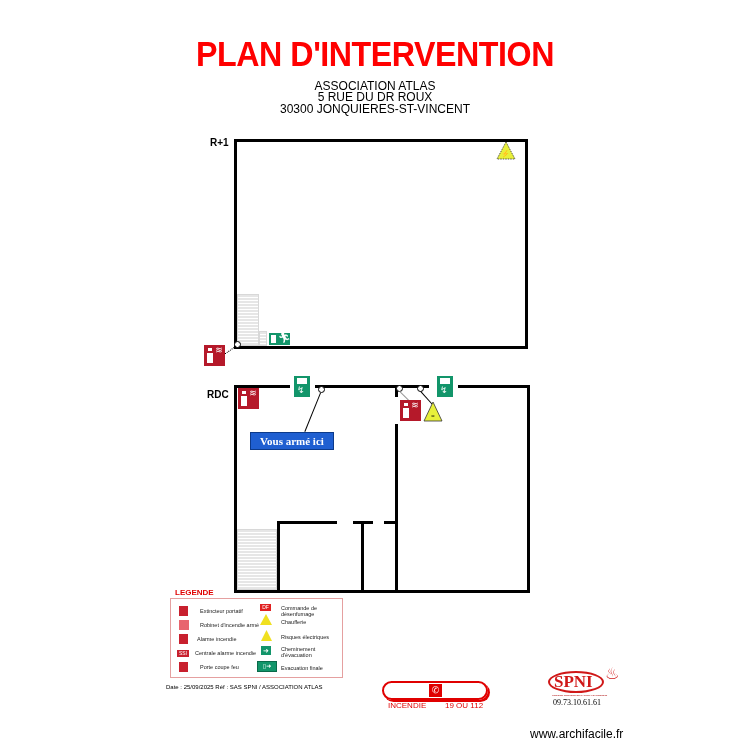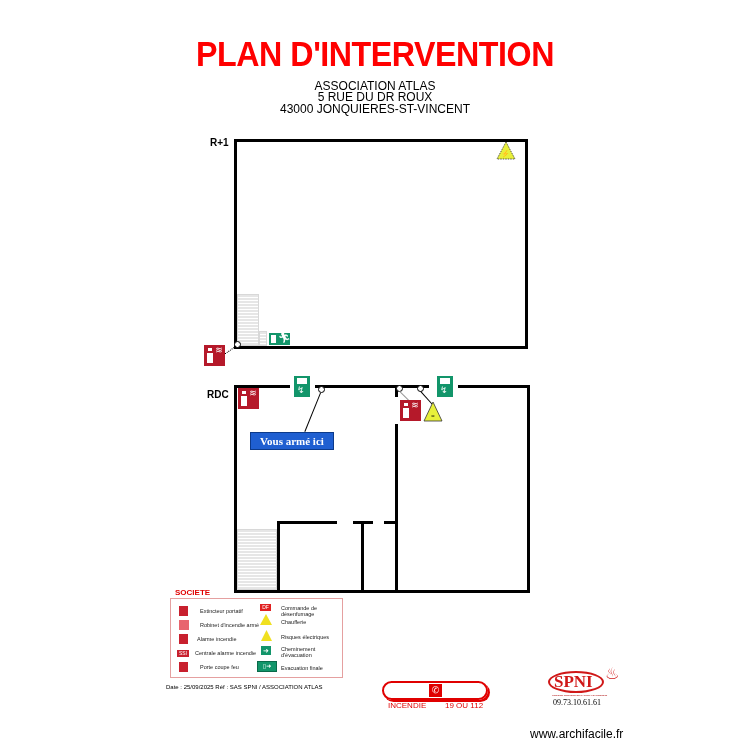--- a/index.html
+++ b/index.html
@@ -26,21 +26,21 @@
   .fire-pill{position:absolute;border:2px solid #e00000;border-radius:10px;box-sizing:border-box;box-shadow:2px 2px 0 #e00000;}
   .fire-pill span{position:absolute;top:2px;font-size:8px;color:#e00000;margin-top:16px;}
   .spn{position:absolute;}
 </style>
 </head>
 <body>
 
 <div class="abs title">PLAN D'INTERVENTION</div>
 <div class="abs addr" style="top:80px">ASSOCIATION ATLAS</div>
 <div class="abs addr" style="top:91px">5 RUE DU DR ROUX</div>
-<div class="abs addr" style="top:103px">43000 JONQUIERES-ST-VINCENT</div>
+<div class="abs addr" style="top:103px">30300 JONQUIERES-ST-VINCENT</div>
 
 <div class="abs level" style="left:210px;top:137px">R+1</div>
 <div>
   <div class="wall" style="left:234px;top:139px;width:294px;height:3px"></div>
   <div class="wall" style="left:234px;top:139px;width:3px;height:210px"></div>
   <div class="wall" style="left:525px;top:139px;width:3px;height:210px"></div>
   <div class="wall" style="left:234px;top:346px;width:294px;height:3px"></div>
   <div class="stairs" style="left:237px;top:294px;width:22px;height:52px"></div>
   <div class="stairs" style="left:259px;top:331px;width:8px;height:15px"></div>
 
@@ -115,21 +115,21 @@
   </div>
 
   <svg class="abs" style="left:423px;top:401px" width="20" height="21">
     <polygon points="10,1 19,20 1,20" fill="#e8f03a" stroke="#333" stroke-width="0.8"></polygon>
     <text x="10" y="17" font-size="6" text-anchor="middle" fill="#000" font-family="Liberation Sans, sans-serif">≈</text>
   </svg>
 
   <div class="here" style="left:250px;top:432px;width:84px;height:18px;line-height:16px">Vous armé ici</div>
 </div>
 
-<div class="abs legend-title" style="left:175px;top:588px">SOCIETE</div>
+<div class="abs legend-title" style="left:175px;top:588px">LEGENDE</div>
 <div class="legend" style="left:170px;top:598px;width:173px;height:80px">
 
   <div class="lic" style="left:8px;top:7px;width:9px;height:10px;background:#c8202e"></div>
   <div class="lic" style="left:8px;top:21px;width:10px;height:10px;background:#e8656e"></div>
   <div class="lic" style="left:8px;top:35px;width:9px;height:10px;background:#c8202e"></div>
   <div class="lic" style="left:6px;top:51px;width:12px;height:7px;background:#c8202e;color:#fff;font-size:5px;line-height:7px;text-align:center">SSI</div>
   <div class="lic" style="left:8px;top:63px;width:9px;height:10px;background:#c8202e"></div>
 
   <div class="li" style="left:29px;top:9px">Extincteur portatif</div>
   <div class="li" style="left:29px;top:23px">Robinet d'incendie armé</div>

